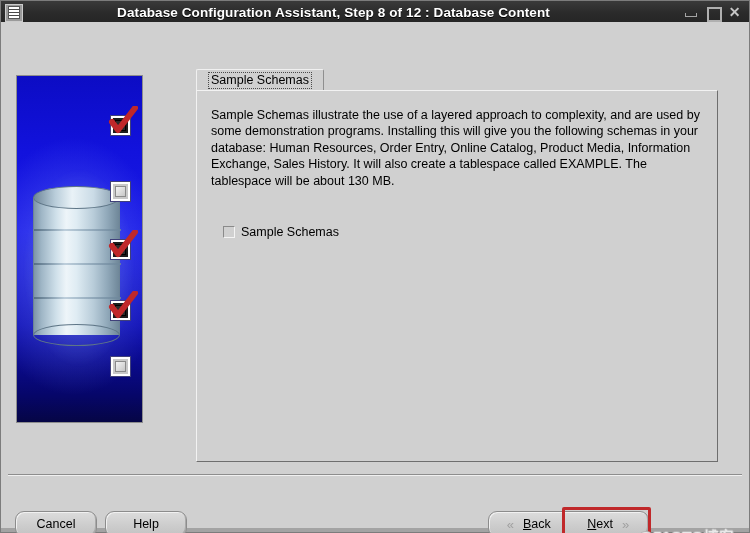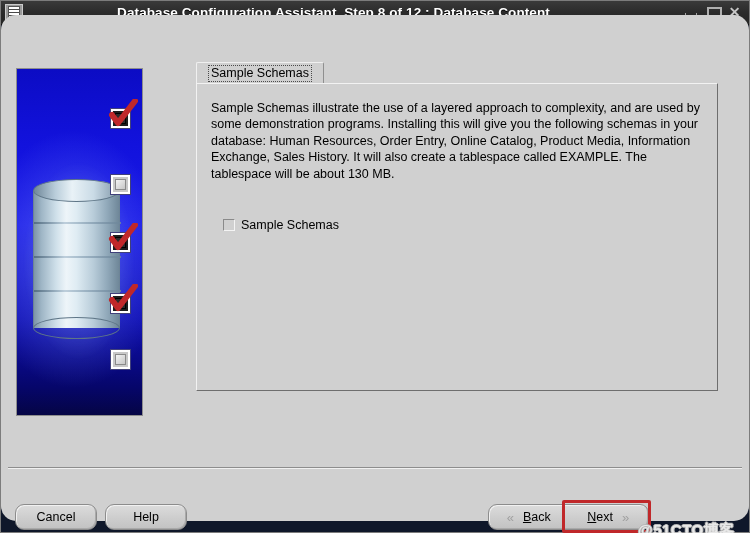--- a/index.html
+++ b/index.html
@@ -7,21 +7,21 @@
     margin: 0; padding: 0;
     width: 750px; height: 533px;
     overflow: hidden;
     background: #d4d0c8;
     font-family: "Liberation Sans", sans-serif;
   }
 
   #app {
     position: relative;
     width: 750px; height: 533px;
-    background: #0f172a;
+    background: #a3a3a3;
     border: 1px solid #7c7c7c;
   }
 
   
   .titlebar {
     position: absolute;
     left: 0; top: 0;
     width: 748px; height: 24px;
     background: linear-gradient(to bottom, #3a3a3a 0%, #2b2b2b 50%, #242424 100%);
     display: flex; align-items: center;
@@ -75,24 +75,23 @@
     content: "";
     position: absolute; left: 1px; top: 1px;
     width: 11px; height: 11px;
     border: 2px solid #b0b0b0;
   }
   .wb-close { font-weight: bold; font-size: 14px; color: #c6c6c6; }
 
   
   .body-area {
     position: absolute;
-    left: 0; top: 14px;
+    left: 0; top: 21px;
     width: 748px; height: 506px;
     background: #d0d0d0;
-    border-radius: 15px;
   }
 
   
   .left-panel {
     position: absolute;
     left: 15px; top: 53px;
     width: 127px; height: 348px;
     border: 1px solid #8d8d8d;
     background:
       radial-gradient(ellipse 120% 60% at 45% 55%, rgba(120,140,255,0.55) 0%, rgba(40,40,200,0.0) 62%),
@@ -191,21 +190,21 @@
   .tab.active .tab-label {
     border: 1px dotted #4b4b4b;
     padding: 0 2px;
   }
   .tab-label { line-height: 15px; }
 
   
   .tabpanel {
     position: absolute;
     left: 195px; top: 68px;
-    width: 522px; height: 308px;
+    width: 522px; height: 372px;
     background: #d0d0d0;
     border-top: 1px solid #f2f2f2;
     border-left: 1px solid #f2f2f2;
     border-right: 1px solid #6e6e6e;
     border-bottom: 1px solid #6e6e6e;
   }
   .para {
     position: absolute;
     left: 14px;
     width: 496px;

